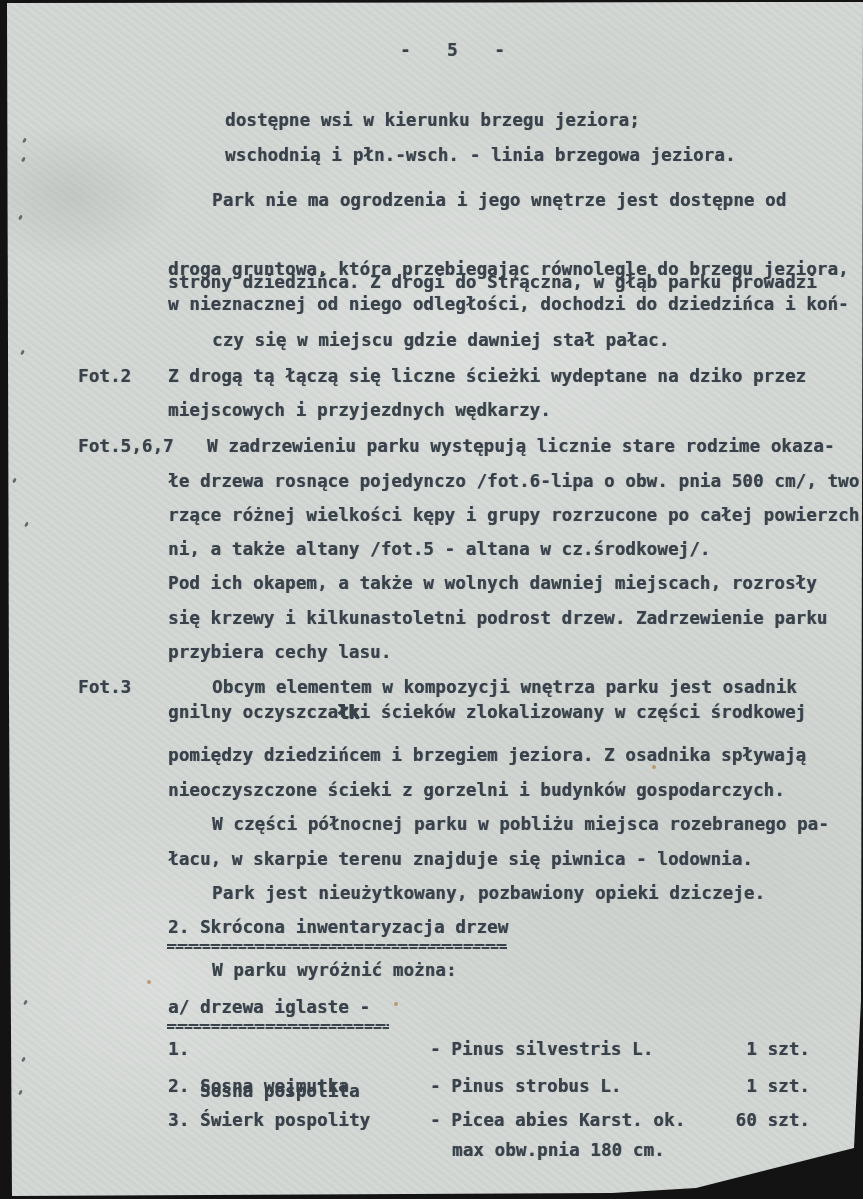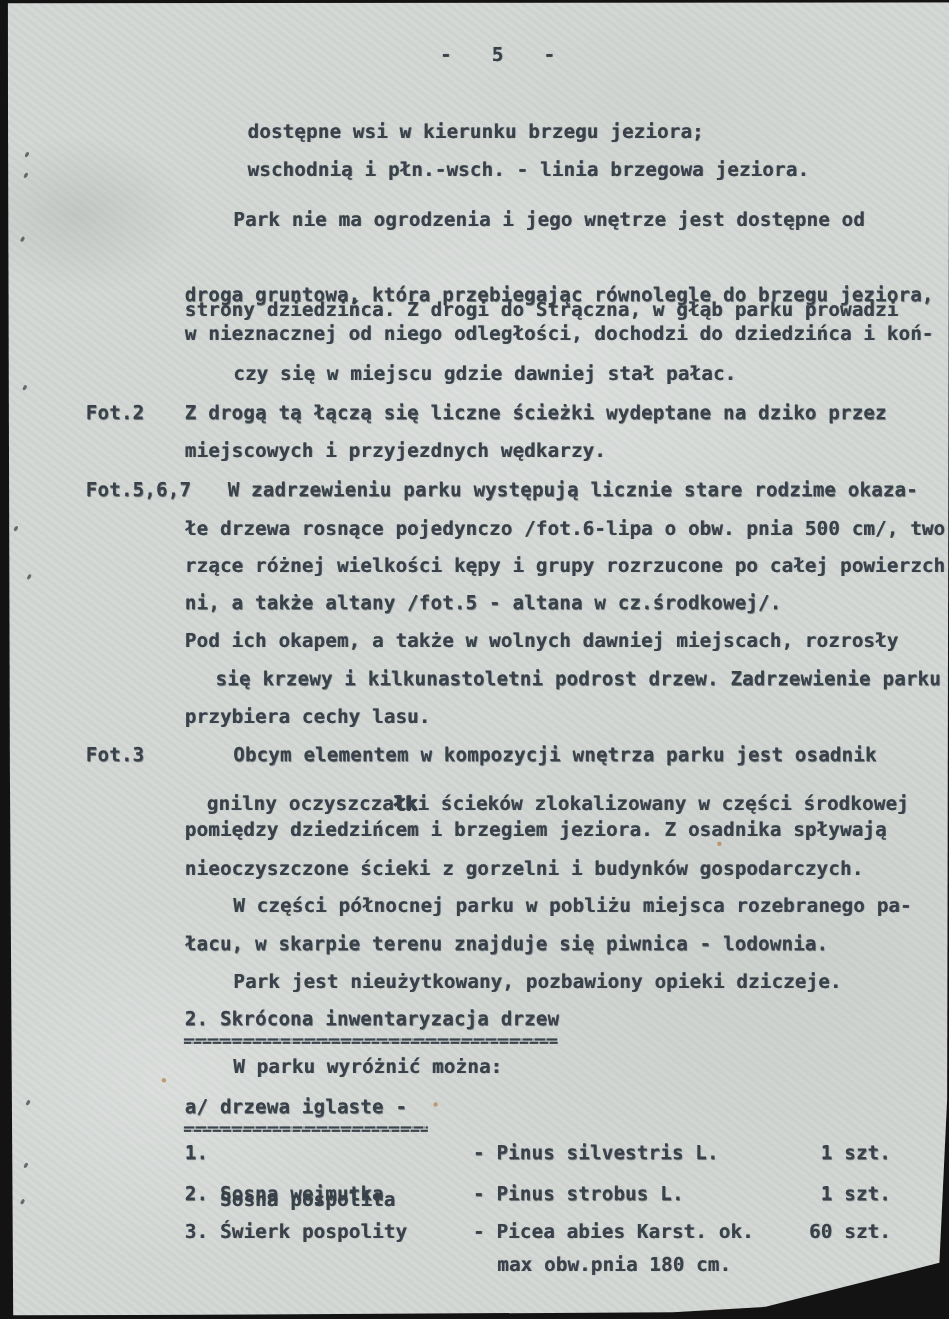--- a/index.html
+++ b/index.html
@@ -98,26 +98,26 @@
     <span class="ln" style="left:78px;  top:368px;">Fot.2</span>
     <span class="ln" style="left:168px; top:368px;">Z drogą tą łączą się liczne ścieżki wydeptane na dziko przez</span>
     <span class="ln" style="left:168px; top:402px;">miejscowych i przyjezdnych wędkarzy.</span>
 
     <span class="ln" style="left:78px;  top:438px;">Fot.5,6,7</span>
     <span class="ln" style="left:207px; top:438px;">W zadrzewieniu parku występują licznie stare rodzime okaza-</span>
     <span class="ln" style="left:168px; top:473px;">łe drzewa rosnące pojedynczo /fot.6-lipa o obw. pnia 500 cm/, two</span>
     <span class="ln" style="left:168px; top:507px;">rzące różnej wielkości kępy i grupy rozrzucone po całej powierzch</span>
     <span class="ln" style="left:168px; top:541px;">ni, a także altany /fot.5 - altana w cz.środkowej/.</span>
     <span class="ln" style="left:168px; top:575px;">Pod ich okapem, a także w wolnych dawniej miejscach, rozrosły</span>
-    <span class="ln" style="left:168px; top:610px;margin-left:28px;">się krzewy i kilkunastoletni podrost drzew. Zadrzewienie parku</span>
+    <span class="ln" style="left:168px; top:610px;">się krzewy i kilkunastoletni podrost drzew. Zadrzewienie parku</span>
     <span class="ln" style="left:168px; top:644px;">przybiera cechy lasu.</span>
 
     <span class="ln" style="left:78px;  top:679px;">Fot.3</span>
     <span class="ln" style="left:212px; top:679px;">Obcym elementem w kompozycji wnętrza parku jest osadnik</span>
-    <span class="ln" style="left:168px; top:723px;margin-left:20px;"><span>gnilny oczyszcza</span><span class="struck">łk</span><span>i ścieków zlokalizowany w części środkowej</span></span>
+    <span class="ln" style="left:168px; top:704px;"><span>gnilny oczyszcza</span><span class="struck">łk</span><span>i ścieków zlokalizowany w części środkowej</span></span>
     <span class="ln" style="left:168px; top:747px;">pomiędzy dziedzińcem i brzegiem jeziora. Z osadnika spływają</span>
     <span class="ln" style="left:168px; top:782px;">nieoczyszczone ścieki z gorzelni i budynków gospodarczych.</span>
 
     <span class="ln" style="left:212px; top:816px;">W części północnej parku w pobliżu miejsca rozebranego pa-</span>
     <span class="ln" style="left:168px; top:851px;">łacu, w skarpie terenu znajduje się piwnica - lodownia.</span>
 
     <span class="ln" style="left:212px; top:885px;">Park jest nieużytkowany, pozbawiony opieki dziczeje.</span>
 
     <span class="ln" style="left:168px; top:919px;">2. Skrócona inwentaryzacja drzew</span>
     <div class="rule" style="left:167px; top:944px; width:340px;"></div>

